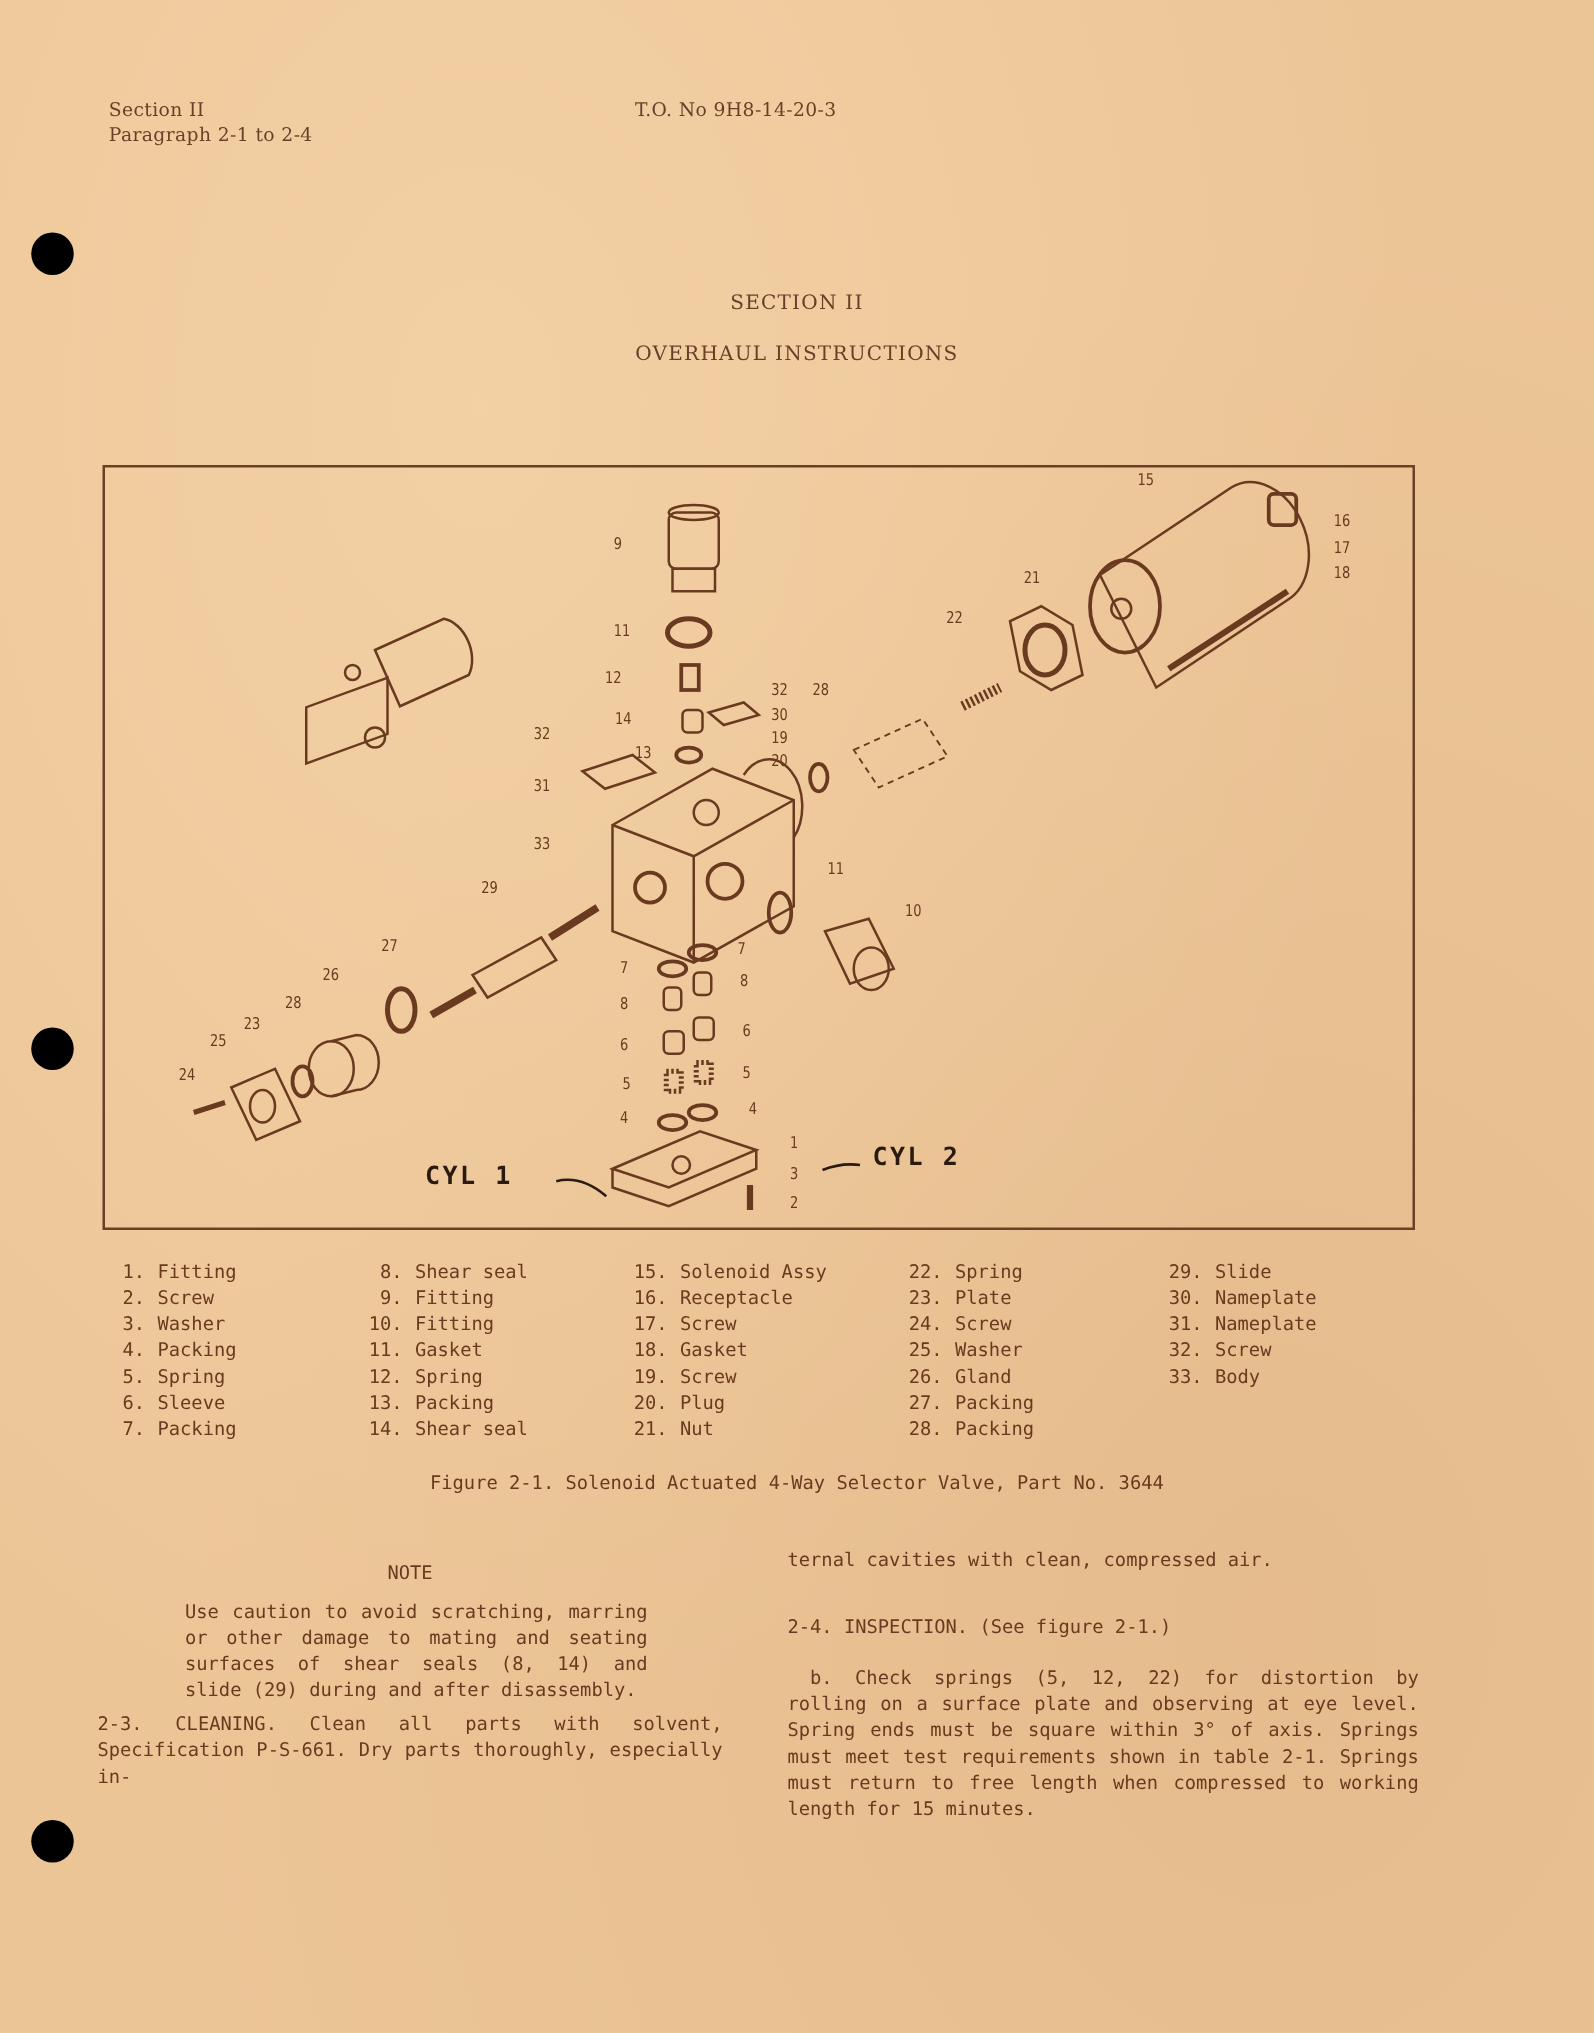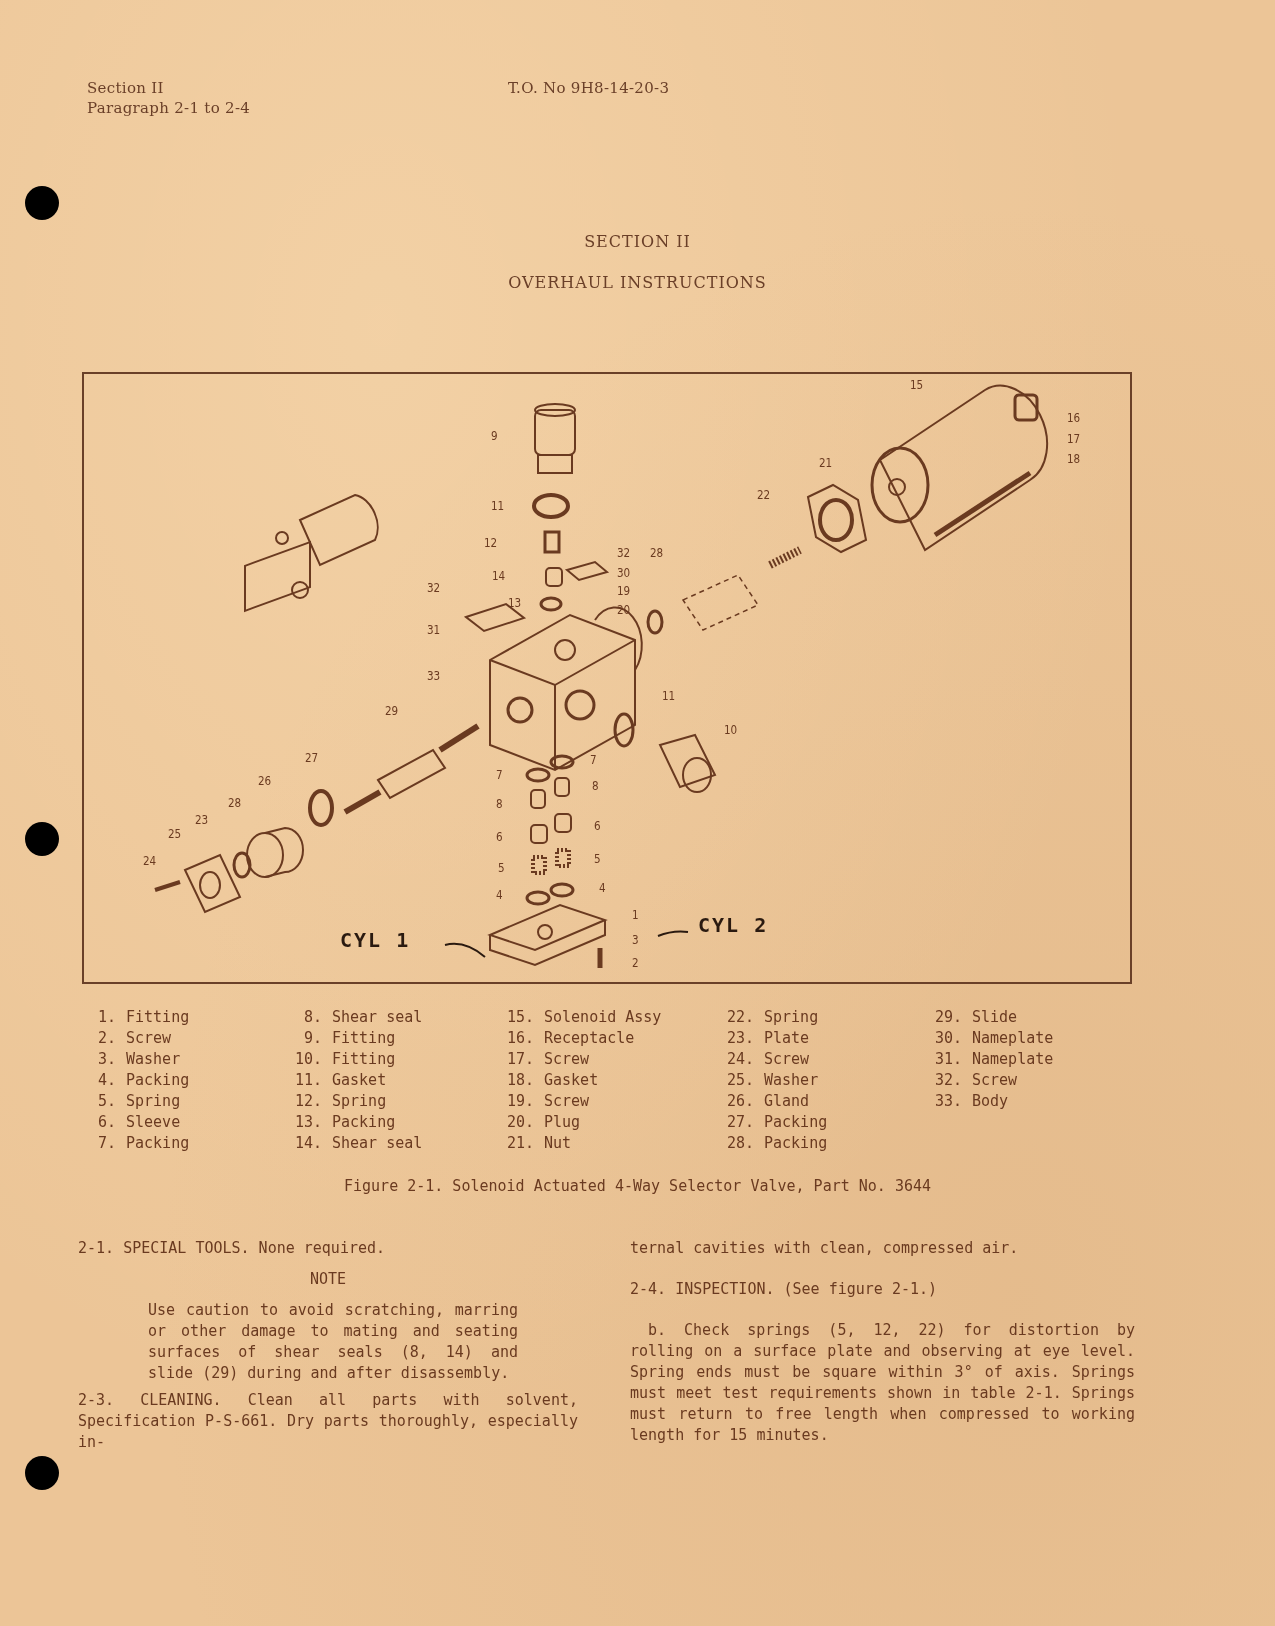--- a/index.html
+++ b/index.html
@@ -234,23 +234,22 @@
   <div class="legend-row"><span class="legend-num">29.</span><span>Slide</span></div>
   <div class="legend-row"><span class="legend-num">30.</span><span>Nameplate</span></div>
   <div class="legend-row"><span class="legend-num">31.</span><span>Nameplate</span></div>
   <div class="legend-row"><span class="legend-num">32.</span><span>Screw</span></div>
   <div class="legend-row"><span class="legend-num">33.</span><span>Body</span></div>
 </div>
 
 <div class="caption">Figure 2-1.  Solenoid Actuated 4-Way Selector Valve, Part No. 3644</div>
 
 <div class="para" style="left:78px;top:1238px;width:500px;">
-  <p>2-1.  SPECIAL TOOLS.  None required.</p>
   <p class="note-title" style="margin-top:10px;">NOTE</p>
   <p style="margin:10px 60px 0 70px;">Use caution to avoid scratching, marring or other damage to mating and seating surfaces of shear seals (8, 14) and slide (29) during and after disassembly.</p>
   <p style="margin-top:6px;">2-3.  CLEANING.  Clean all parts with solvent, Specification P-S-661.  Dry parts thoroughly, especially in-</p>
 </div>
 
 <div class="para" style="left:630px;top:1238px;width:505px;">
   <p>ternal cavities with clean, compressed air.</p>
-  <p style="margin-top:20px;">2-4.  INSPECTION.  (See figure 2-1.)</p>
+  <p style="margin-top:32px;">2-4.  INSPECTION.  (See figure 2-1.)</p>
   <p style="margin-top:20px;text-indent:18px;">b.  Check springs (5, 12, 22) for distortion by rolling on a surface plate and observing at eye level.  Spring ends must be square within 3° of axis.  Springs must meet test requirements shown in table 2-1.  Springs must return to free length when compressed to working length for 15 minutes.</p>
 </div>
 
 </body></html>

